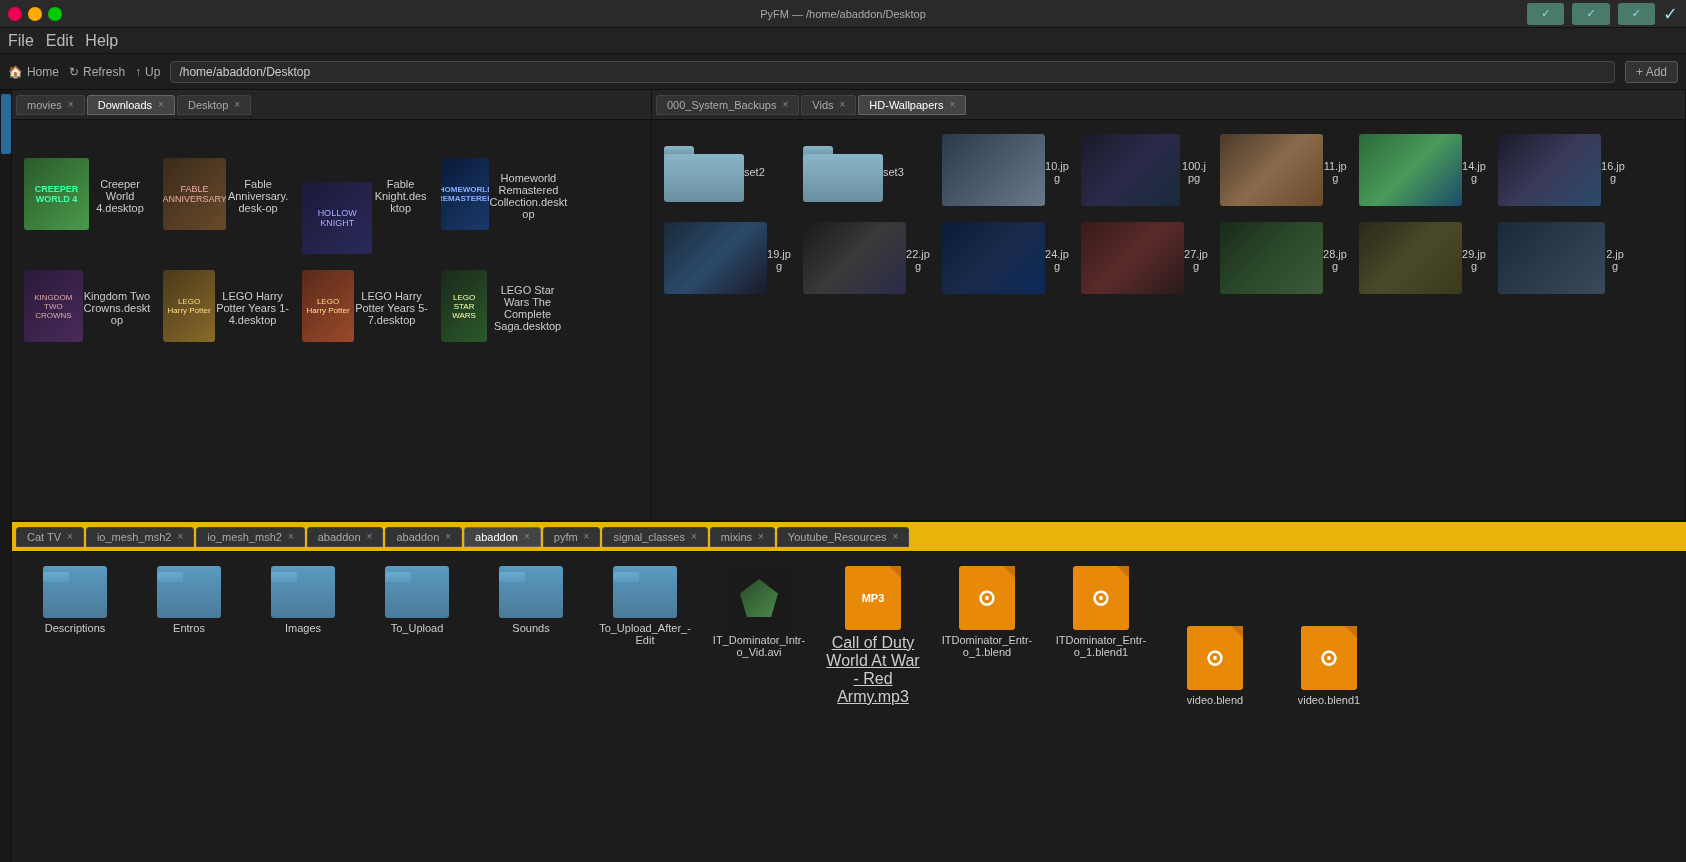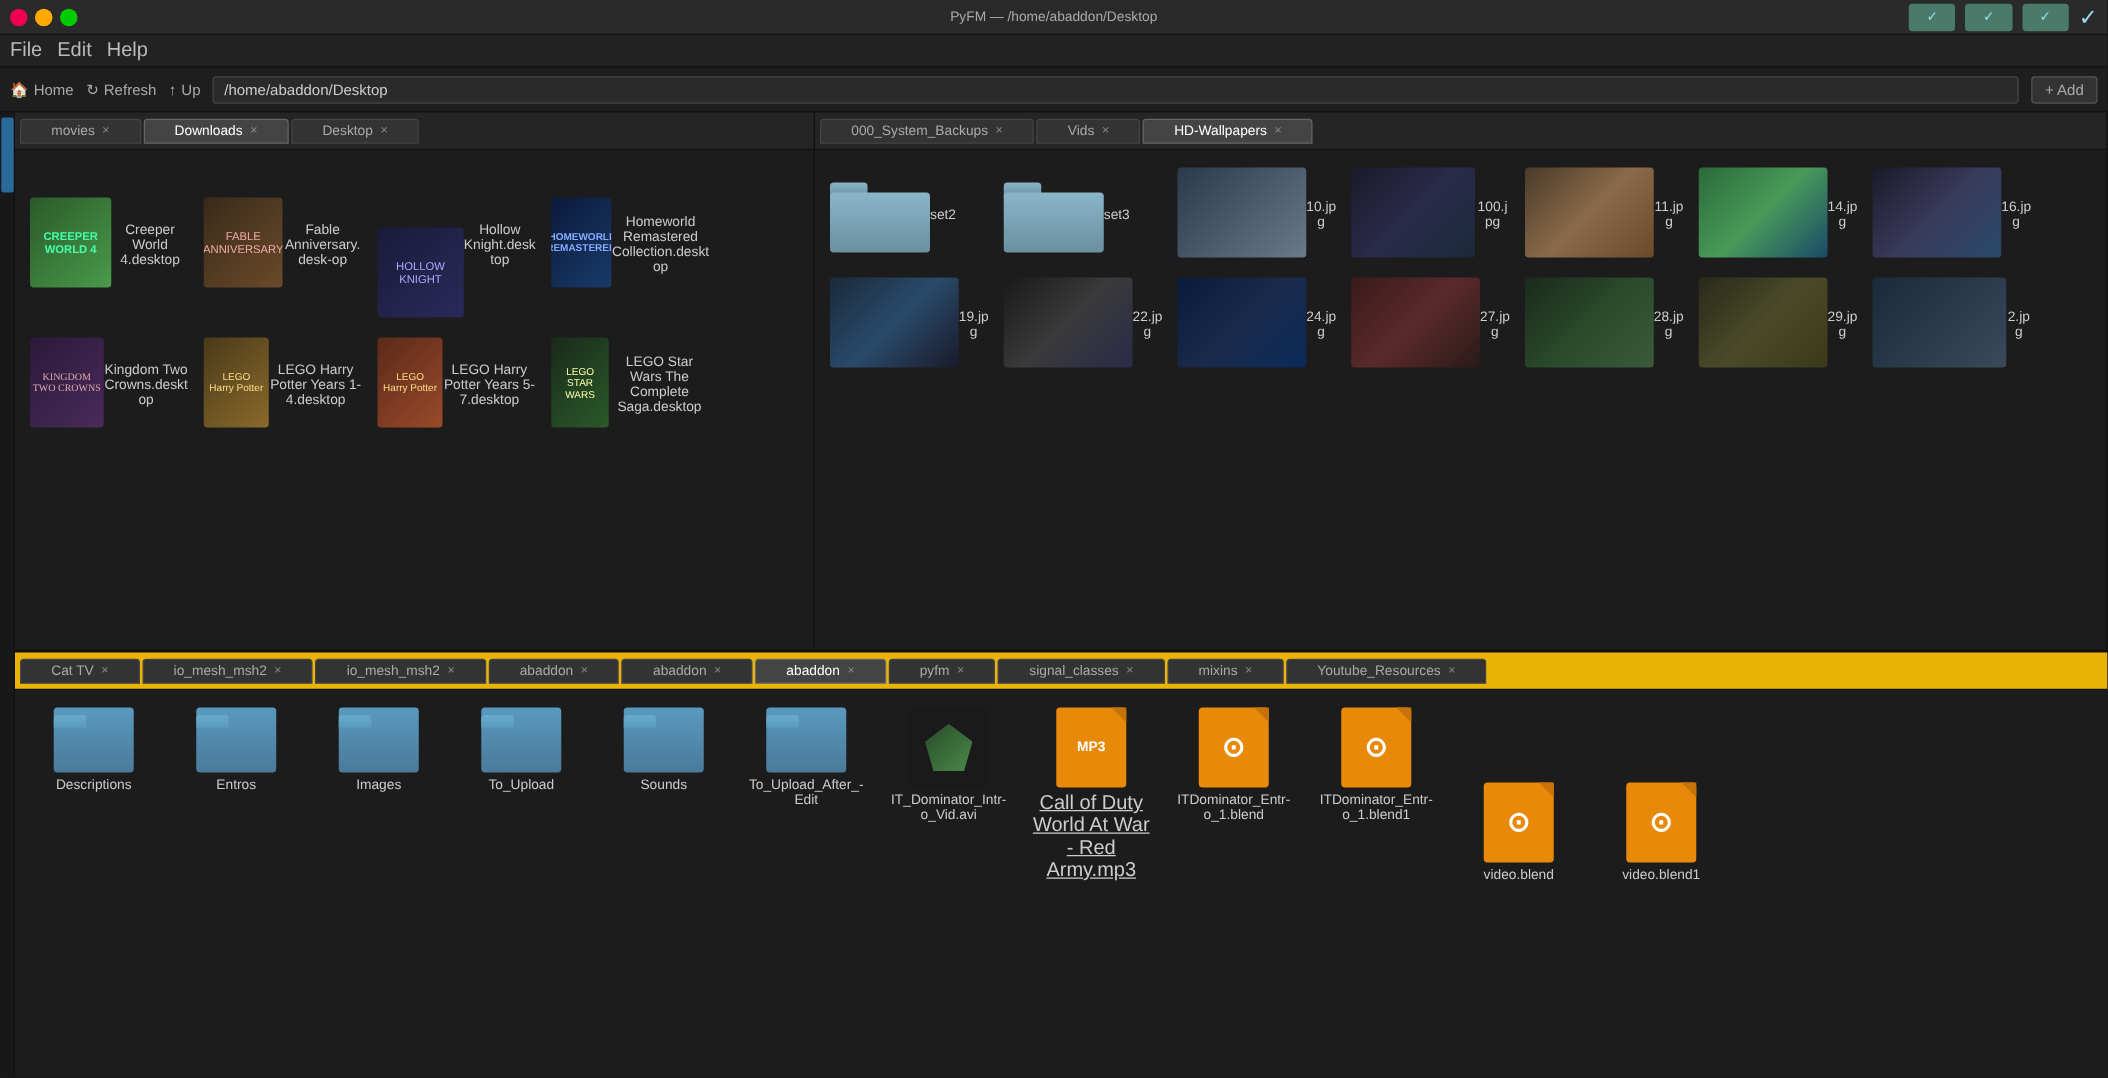--- a/index.html
+++ b/index.html
@@ -147,21 +147,21 @@
       border-bottom: 1px solid #111;
       min-height: 30px;
       flex-wrap: wrap;
       gap: 2px;
       padding: 2px 4px;
     }
     .tab {
       background: #333;
       border: 1px solid #444;
       color: #aaa;
-      padding: 3px 24px;
+      padding: 3px 10px;
       border-radius: 3px 3px 0 0;
       display: flex;
       align-items: center;
       gap: 6px;
       cursor: pointer;
       font-size: 11px;
     }
     .tab.active { background: #444; color: #fff; border-color: #666; }
     .tab .close-tab {
       color: #888; font-size: 10px; cursor: pointer;
@@ -374,33 +374,33 @@
             <div class="file-thumb thumb-fable" style="display:flex;align-items:center;justify-content:center;">
               <span style="color:#eaa;font-size:9px;text-align:center;padding:2px;">FABLE<br>ANNIVERSARY</span>
             </div>
             <div class="file-label">Fable Anniversary.desk-op</div>
           </div>
 
           <div class="file-item">
             <div class="file-thumb thumb-hollow" style="display:flex;align-items:center;justify-content:center;margin-top:48px;">
               <span style="color:#aaf;font-size:9px;text-align:center;padding:2px;">HOLLOW<br>KNIGHT</span>
             </div>
-            <div class="file-label">Hollow Knight.desktop</div>
+            <div class="file-label">Fable Knight.desktop</div>
           </div>
 
           <div class="file-item">
             <div class="file-thumb thumb-homeworld" style="display:flex;align-items:center;justify-content:center;">
               <span style="color:#8af;font-size:8px;text-align:right;padding:2px;font-weight:bold;">HOMEWORLD<br>REMASTERED</span>
             </div>
             <div class="file-label">Homeworld Remastered Collection.desktop</div>
           </div>
 
           <div class="file-item">
             <div class="file-thumb thumb-kingdom" style="display:flex;align-items:center;justify-content:center;">
-              <span style="color:#daa;font-size:8px;text-align:center;padding:2px;font-family:Liberation Serif, serif;">KINGDOM<br>TWO CROWNS</span>
+              <span style="color:#daa;font-size:8px;text-align:center;padding:2px;">KINGDOM<br>TWO CROWNS</span>
             </div>
             <div class="file-label">Kingdom Two Crowns.desktop</div>
           </div>
 
           <div class="file-item">
             <div class="file-thumb thumb-lego-hp" style="display:flex;align-items:center;justify-content:center;">
               <span style="color:#fd8;font-size:8px;text-align:center;padding:2px;">LEGO<br>Harry Potter</span>
             </div>
             <div class="file-label">LEGO Harry Potter Years 1-4.desktop</div>
           </div>

